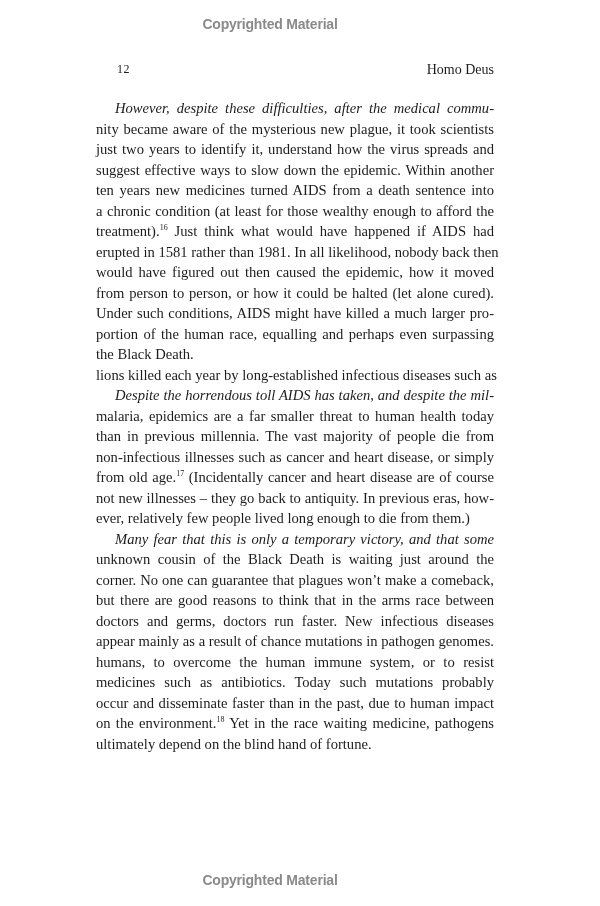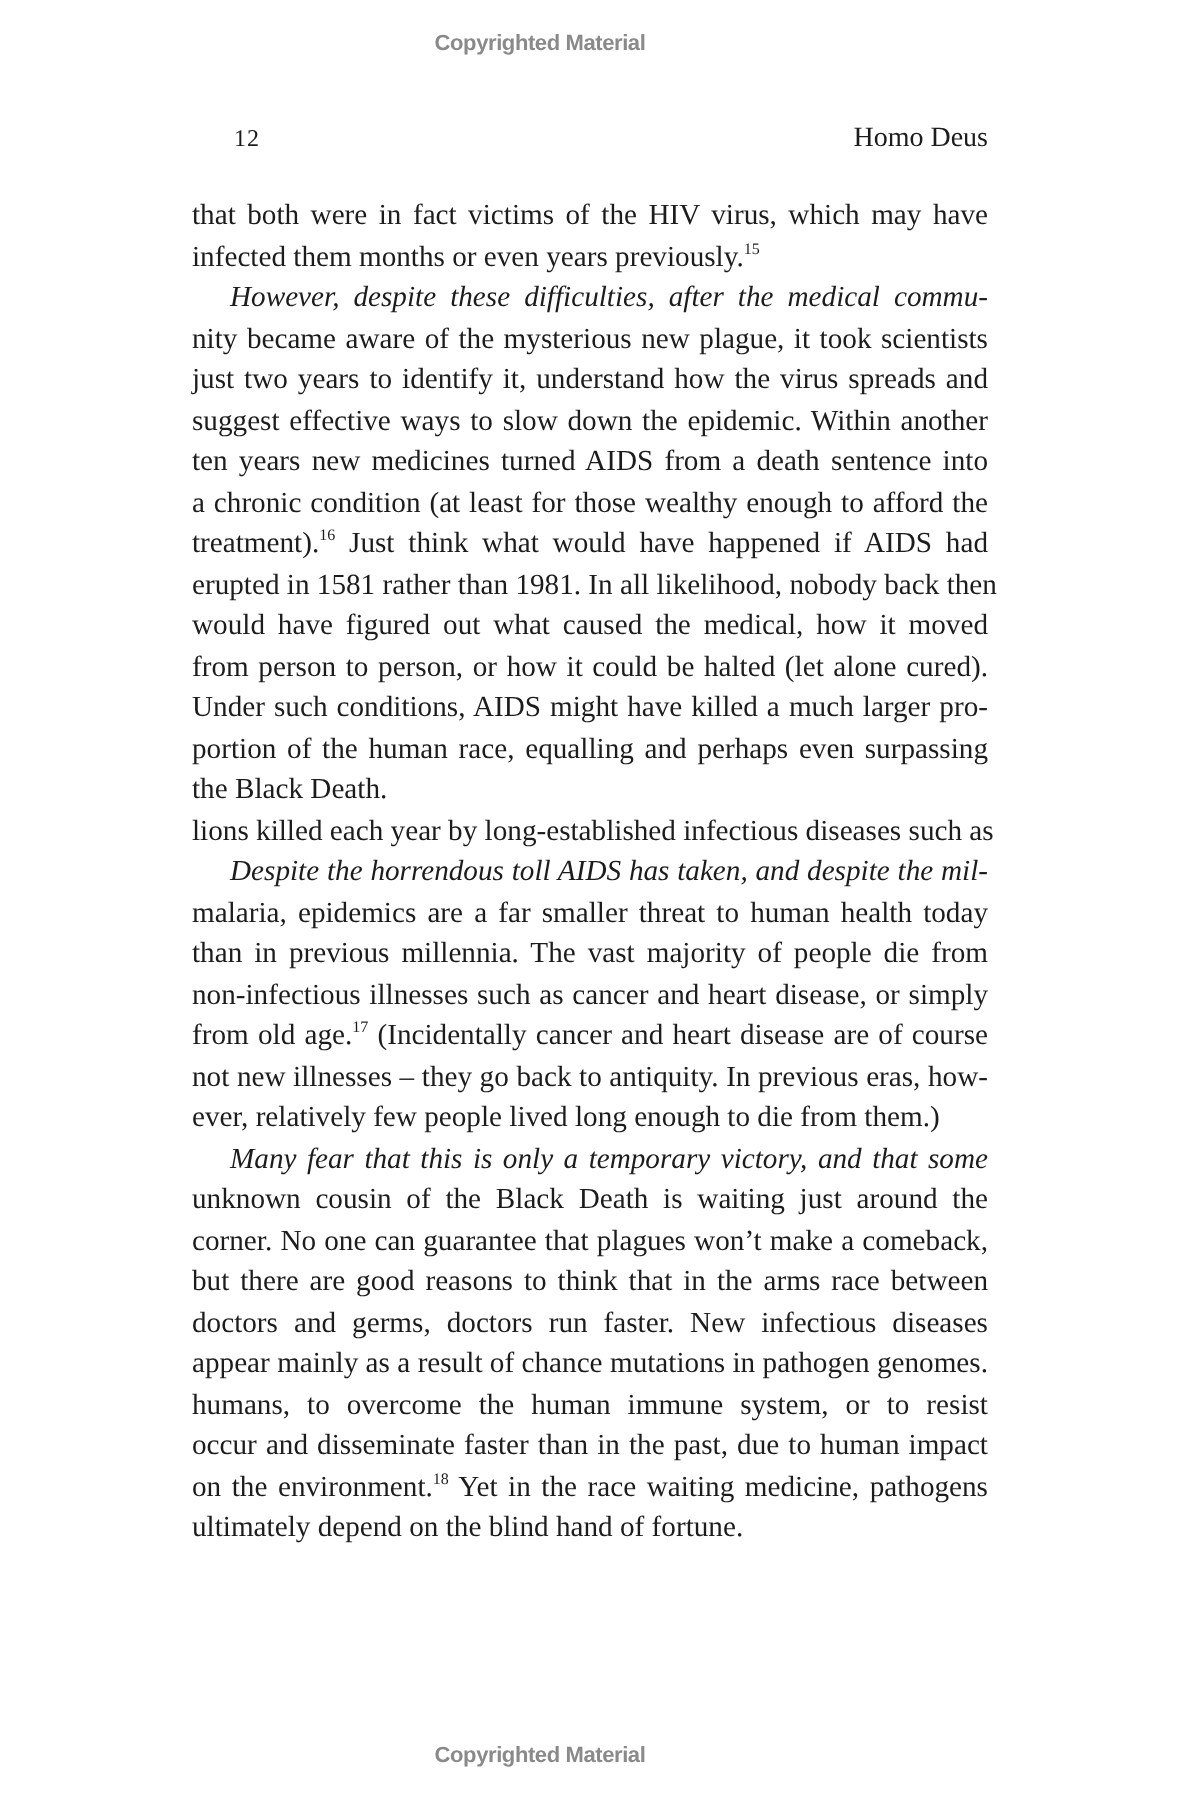--- a/index.html
+++ b/index.html
@@ -15,21 +15,21 @@
       font-family: "Liberation Serif", "DejaVu Serif", serif;
       color: #1c1c1c;
     }
     .watermark {
       position: absolute;
       left: 0;
       width: 540px;
       text-align: center;
       font-family: "Liberation Sans", "DejaVu Sans", sans-serif;
       font-weight: bold;
-      font-size: 11px;
+      font-size: 14px;
       color: #8a8a8a;
       letter-spacing: -0.2px;
     }
     .watermark.top { top: 16px; }
     .watermark.bottom { top: 872px; }
 
     .running-head {
       position: absolute;
       top: 62px;
       left: 96px;
@@ -87,33 +87,29 @@
 
 <div class="watermark top">Copyrighted Material</div>
 
 <div class="running-head">
   <span class="page-number">12</span>
   <span class="book-title">Homo Deus</span>
 </div>
 
 <div class="body-text" id="body-text">
     <div>
-      <span class="line"><span>that both were in fact victims of the HIV virus, which may have</span></span>
-      <span class="line last"><span>infected them months or even years previously.</span><sup class="fn">15</sup></span>
-    </div>
-    <div>
       <span class="line indent"><span>However, despite these difficulties, after the medical commu-</span></span>
       <span class="line"><span>nity became aware of the mysterious new plague, it took scientists</span></span>
       <span class="line"><span>just two years to identify it, understand how the virus spreads and</span></span>
       <span class="line"><span>suggest effective ways to slow down the epidemic. Within another</span></span>
       <span class="line"><span>ten years new medicines turned AIDS from a death sentence into</span></span>
       <span class="line"><span>a chronic condition (at least for those wealthy enough to afford the</span></span>
       <span class="line"><span>treatment).</span><sup class="fn">16</sup><span> Just think what would have happened if AIDS had</span></span>
       <span class="line"><span>erupted in 1581 rather than 1981. In all likelihood, nobody back then</span></span>
-      <span class="line"><span>would have figured out what caused the medical, how it moved</span></span>
+      <span class="line"><span>would have figured out then caused the epidemic, how it moved</span></span>
       <span class="line"><span>from person to person, or how it could be halted (let alone cured).</span></span>
       <span class="line"><span>Under such conditions, AIDS might have killed a much larger pro-</span></span>
       <span class="line"><span>portion of the human race, equalling and perhaps even surpassing</span></span>
       <span class="line last"><span>the Black Death.</span></span>
     </div>
     <div>
       <span class="line"><span>lions killed each year by long-established infectious diseases such as</span></span>
       <span class="line indent"><span>Despite the horrendous toll AIDS has taken, and despite the mil-</span></span>
       <span class="line"><span>malaria, epidemics are a far smaller threat to human health today</span></span>
       <span class="line"><span>than in previous millennia. The vast majority of people die from</span></span>
@@ -123,19 +119,20 @@
       <span class="line last"><span>ever, relatively few people lived long enough to die from them.)</span></span>
     </div>
     <div>
       <span class="line indent"><span>Many fear that this is only a temporary victory, and that some</span></span>
       <span class="line"><span>unknown cousin of the Black Death is waiting just around the</span></span>
       <span class="line"><span>corner. No one can guarantee that plagues won’t make a comeback,</span></span>
       <span class="line"><span>but there are good reasons to think that in the arms race between</span></span>
       <span class="line"><span>doctors and germs, doctors run faster. New infectious diseases</span></span>
       <span class="line"><span>appear mainly as a result of chance mutations in pathogen genomes.</span></span>
       <span class="line"><span>humans, to overcome the human immune system, or to resist</span></span>
+      <span class="line"><span>medicines such as antibiotics. Today such mutations probably</span></span>
       <span class="line"><span>occur and disseminate faster than in the past, due to human impact</span></span>
       <span class="line"><span>on the environment.</span><sup class="fn">18</sup><span> Yet in the race waiting medicine, pathogens</span></span>
       <span class="line last"><span>ultimately depend on the blind hand of fortune.</span></span>
     </div>
   </div>
 
 <div class="watermark bottom">Copyrighted Material</div>
 
 </body></html>

